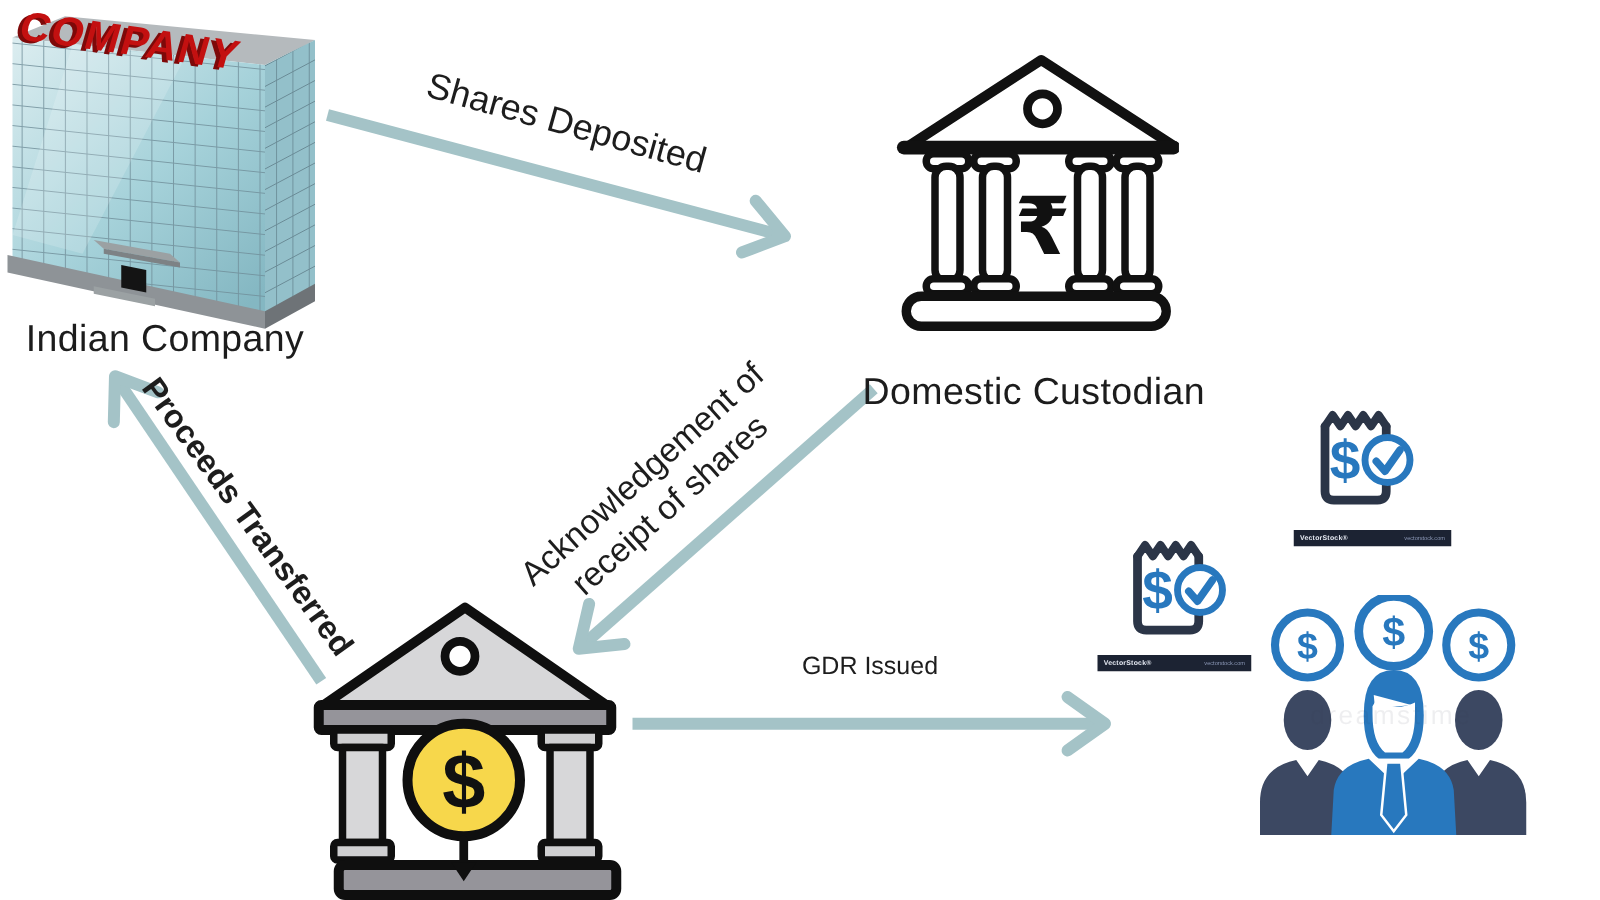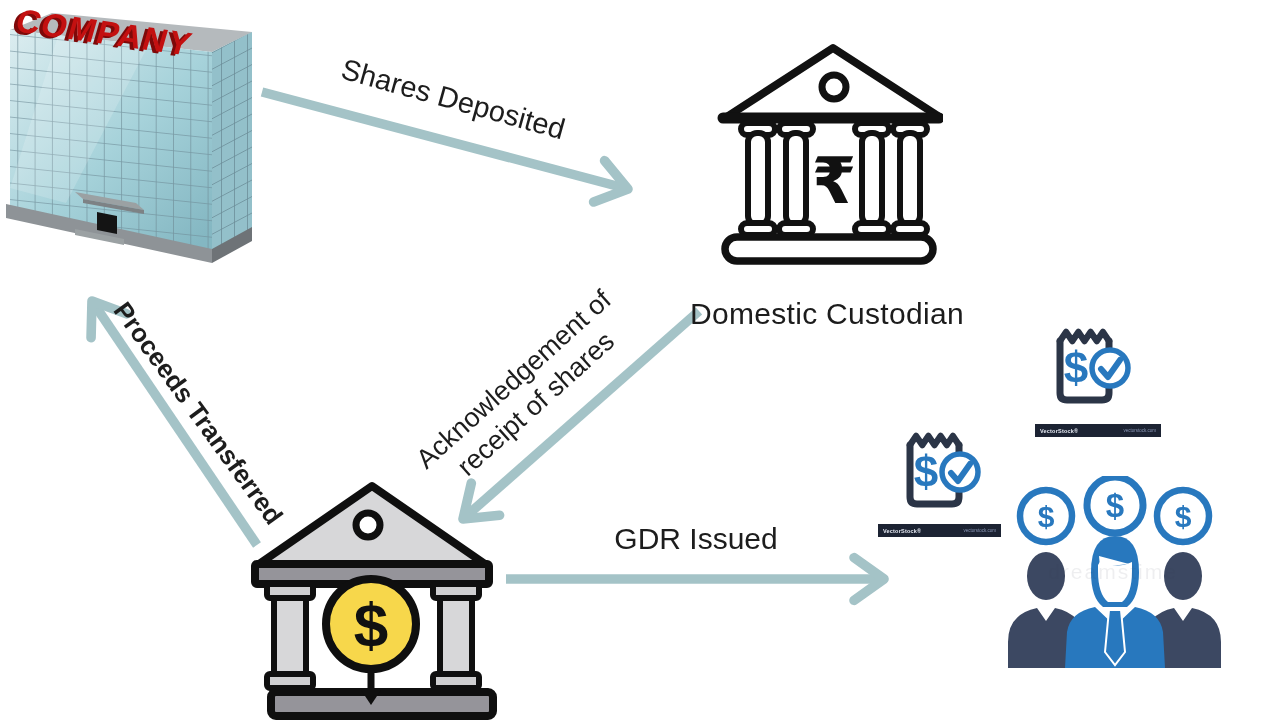--- a/index.html
+++ b/index.html
@@ -60,20 +60,21 @@
     <polygon points="10,30 212,52 212,251 10,206" fill="url(#gridF)"></polygon>
     <polygon points="58,36 148,46 66,203 10,188" fill="#ffffff" opacity="0.17"></polygon>
     <polygon points="6,204 212,249 212,263 6,218" fill="#8e9397"></polygon>
     <polygon points="212,249 252,227 252,241 212,263" fill="#6e7377"></polygon>
     <polygon points="75,192 136,203 144,210 83,199" fill="#9ba1a3"></polygon>
     <polygon points="83,199 144,210 144,214 83,203" fill="#7d8285"></polygon>
     <polygon points="97,212 117,216 117,234 97,230" fill="#141414"></polygon>
     <polygon points="75,229 124,239 124,245 75,235" fill="#9ba1a3"></polygon>
   </svg>
   <div class="abs company-sign" style="left:22px;top:2px;width:200px;">COMPANY</div>
+  <div class="abs node-label" style="left:1px;top:255px;width:262px;">Indian Company</div>
 
   <svg class="abs" style="left:713px;top:42px;" width="230" height="225" viewBox="0 0 230 225">
     <g stroke="#111111" fill="#ffffff" stroke-linejoin="round" stroke-linecap="round">
       <path d="M120,6 L12,76 L228,76 Z" stroke-width="8"></path>
       <line x1="10" y1="76" x2="226" y2="76" stroke-width="11"></line>
       <circle cx="121" cy="45" r="12" stroke-width="7"></circle>
 
       <g stroke-width="6">
         <rect x="28" y="81" width="34" height="12" rx="6"></rect>
         <rect x="35" y="91" width="20" height="92" rx="9"></rect>
@@ -117,21 +118,21 @@
 
   <div class="abs edge-label" style="left:325px;top:83px;width:256px;transform:rotate(15.5deg);">Shares Deposited</div>
 
   <div class="abs edge-label two-line" style="left:390px;top:359px;width:270px;transform:rotate(-42deg);">
     <span>Acknowledgement of</span><br>
     <span>receipt of shares</span>
   </div>
 
   <div class="abs edge-label bold" style="left:48px;top:398px;width:300px;transform:rotate(54deg);">Proceeds Transferred</div>
 
-  <div class="abs edge-label" style="left:596px;top:522px;width:200px;font-size:30px;">GDR Issued</div>
+  <div class="abs edge-label" style="left:596px;top:522px;width:200px;font-size:20px;">GDR Issued</div>
 
   <svg class="abs" style="left:1046px;top:322px;" width="88" height="82" viewBox="0 0 88 82">
     <path d="M14,19 V71 Q14,78 21,78 H56 Q63,78 63,71 V19" fill="#ffffff" stroke="#2b3547" stroke-width="7" stroke-linejoin="round" stroke-linecap="round"></path>
     <path d="M14,19 L20.1,10 L26.3,19 L32.4,10 L38.5,19 L44.6,10 L50.8,19 L56.9,10 L63,19" fill="none" stroke="#2b3547" stroke-width="6.5" stroke-linejoin="round" stroke-linecap="round"></path>
     <text x="30" y="61" font-size="44" font-weight="bold" text-anchor="middle" fill="#2878be">$</text>
     <circle cx="64" cy="46" r="18" fill="#ffffff" stroke="#2878be" stroke-width="5.5"></circle>
     <path d="M55,47 L62,55 L74,38" fill="none" stroke="#2878be" stroke-width="6" stroke-linecap="round" stroke-linejoin="round"></path>
   </svg>
   <div class="abs wm-bar" style="left:1035px;top:424px;width:126px;">
     <span class="wm-brand">VectorStock®</span>

